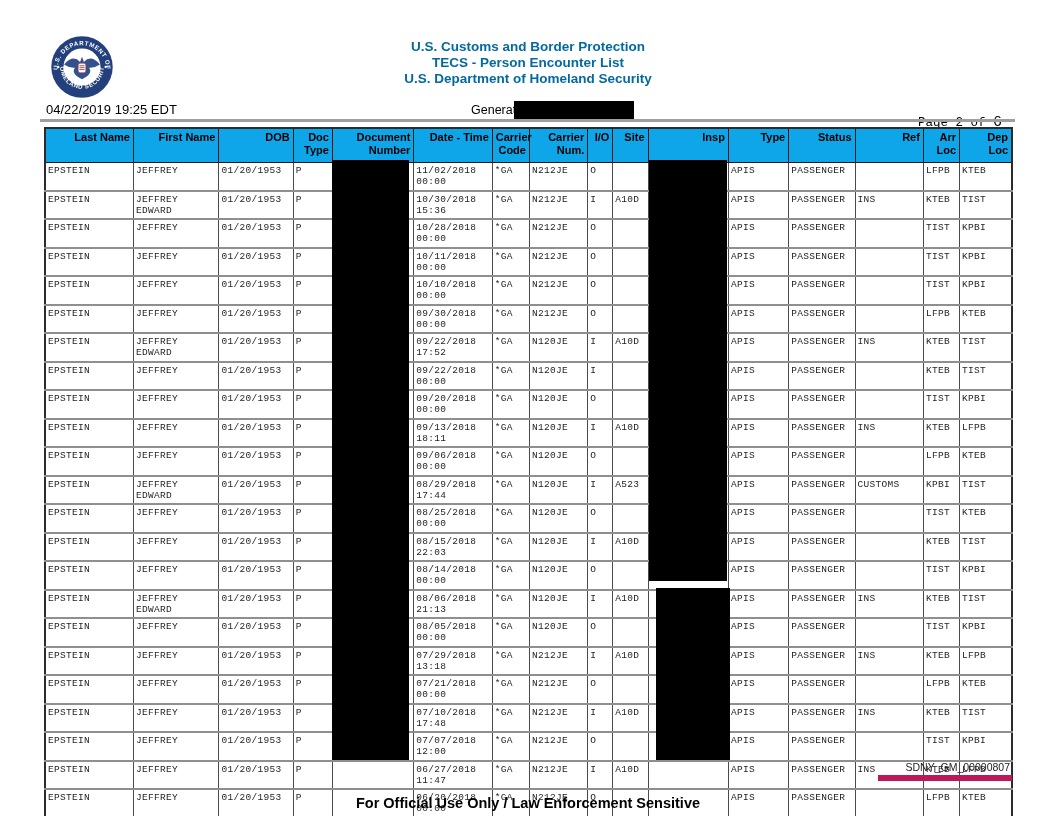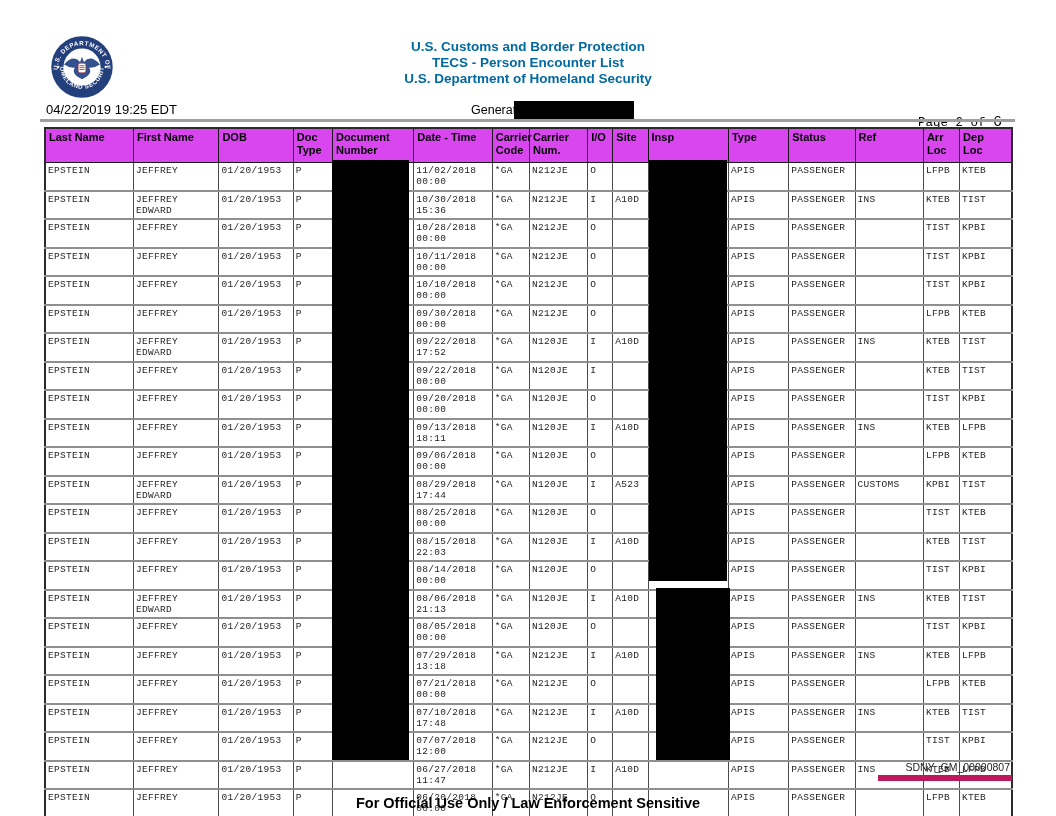--- a/index.html
+++ b/index.html
@@ -20,21 +20,21 @@
   .page-num { position:absolute; left:918px; top:114px; font-size:12.5px;font-family:Liberation Mono, monospace; }
   .page-num .big { font-size:15px; }
   .rule { position:absolute; left:40px; top:119px; width:975px; height:3px; background:#9f9f9f; }
 
   table.enc {
     position:absolute; left:44px; top:127px; width:969px;
     border-collapse:collapse; table-layout:fixed;
     border:2px solid #2b2b2b;
   }
   table.enc th {
-    background:#d946ef; font-size:11px; font-weight:bold; text-align:left;
+    background:#0ea5e9; font-size:11px; font-weight:bold; text-align:right;
     vertical-align:top; padding:2px 3px; border:1px solid #1a1a1a;
     white-space:pre-line; line-height:13px; height:29px;
   }
   table.enc td {
     font-family:"Liberation Mono","DejaVu Sans Mono",monospace;
     font-size:9.5px; letter-spacing:0.3px; color:#1f1f1f;
     vertical-align:top; padding:2px 2px 0 2px;
     border-left:1px solid #4a4a4a; border-right:1px solid #4a4a4a;
     border-bottom:2px solid #8f8f8f;
     white-space:pre-line; line-height:11px; height:24.5px;

